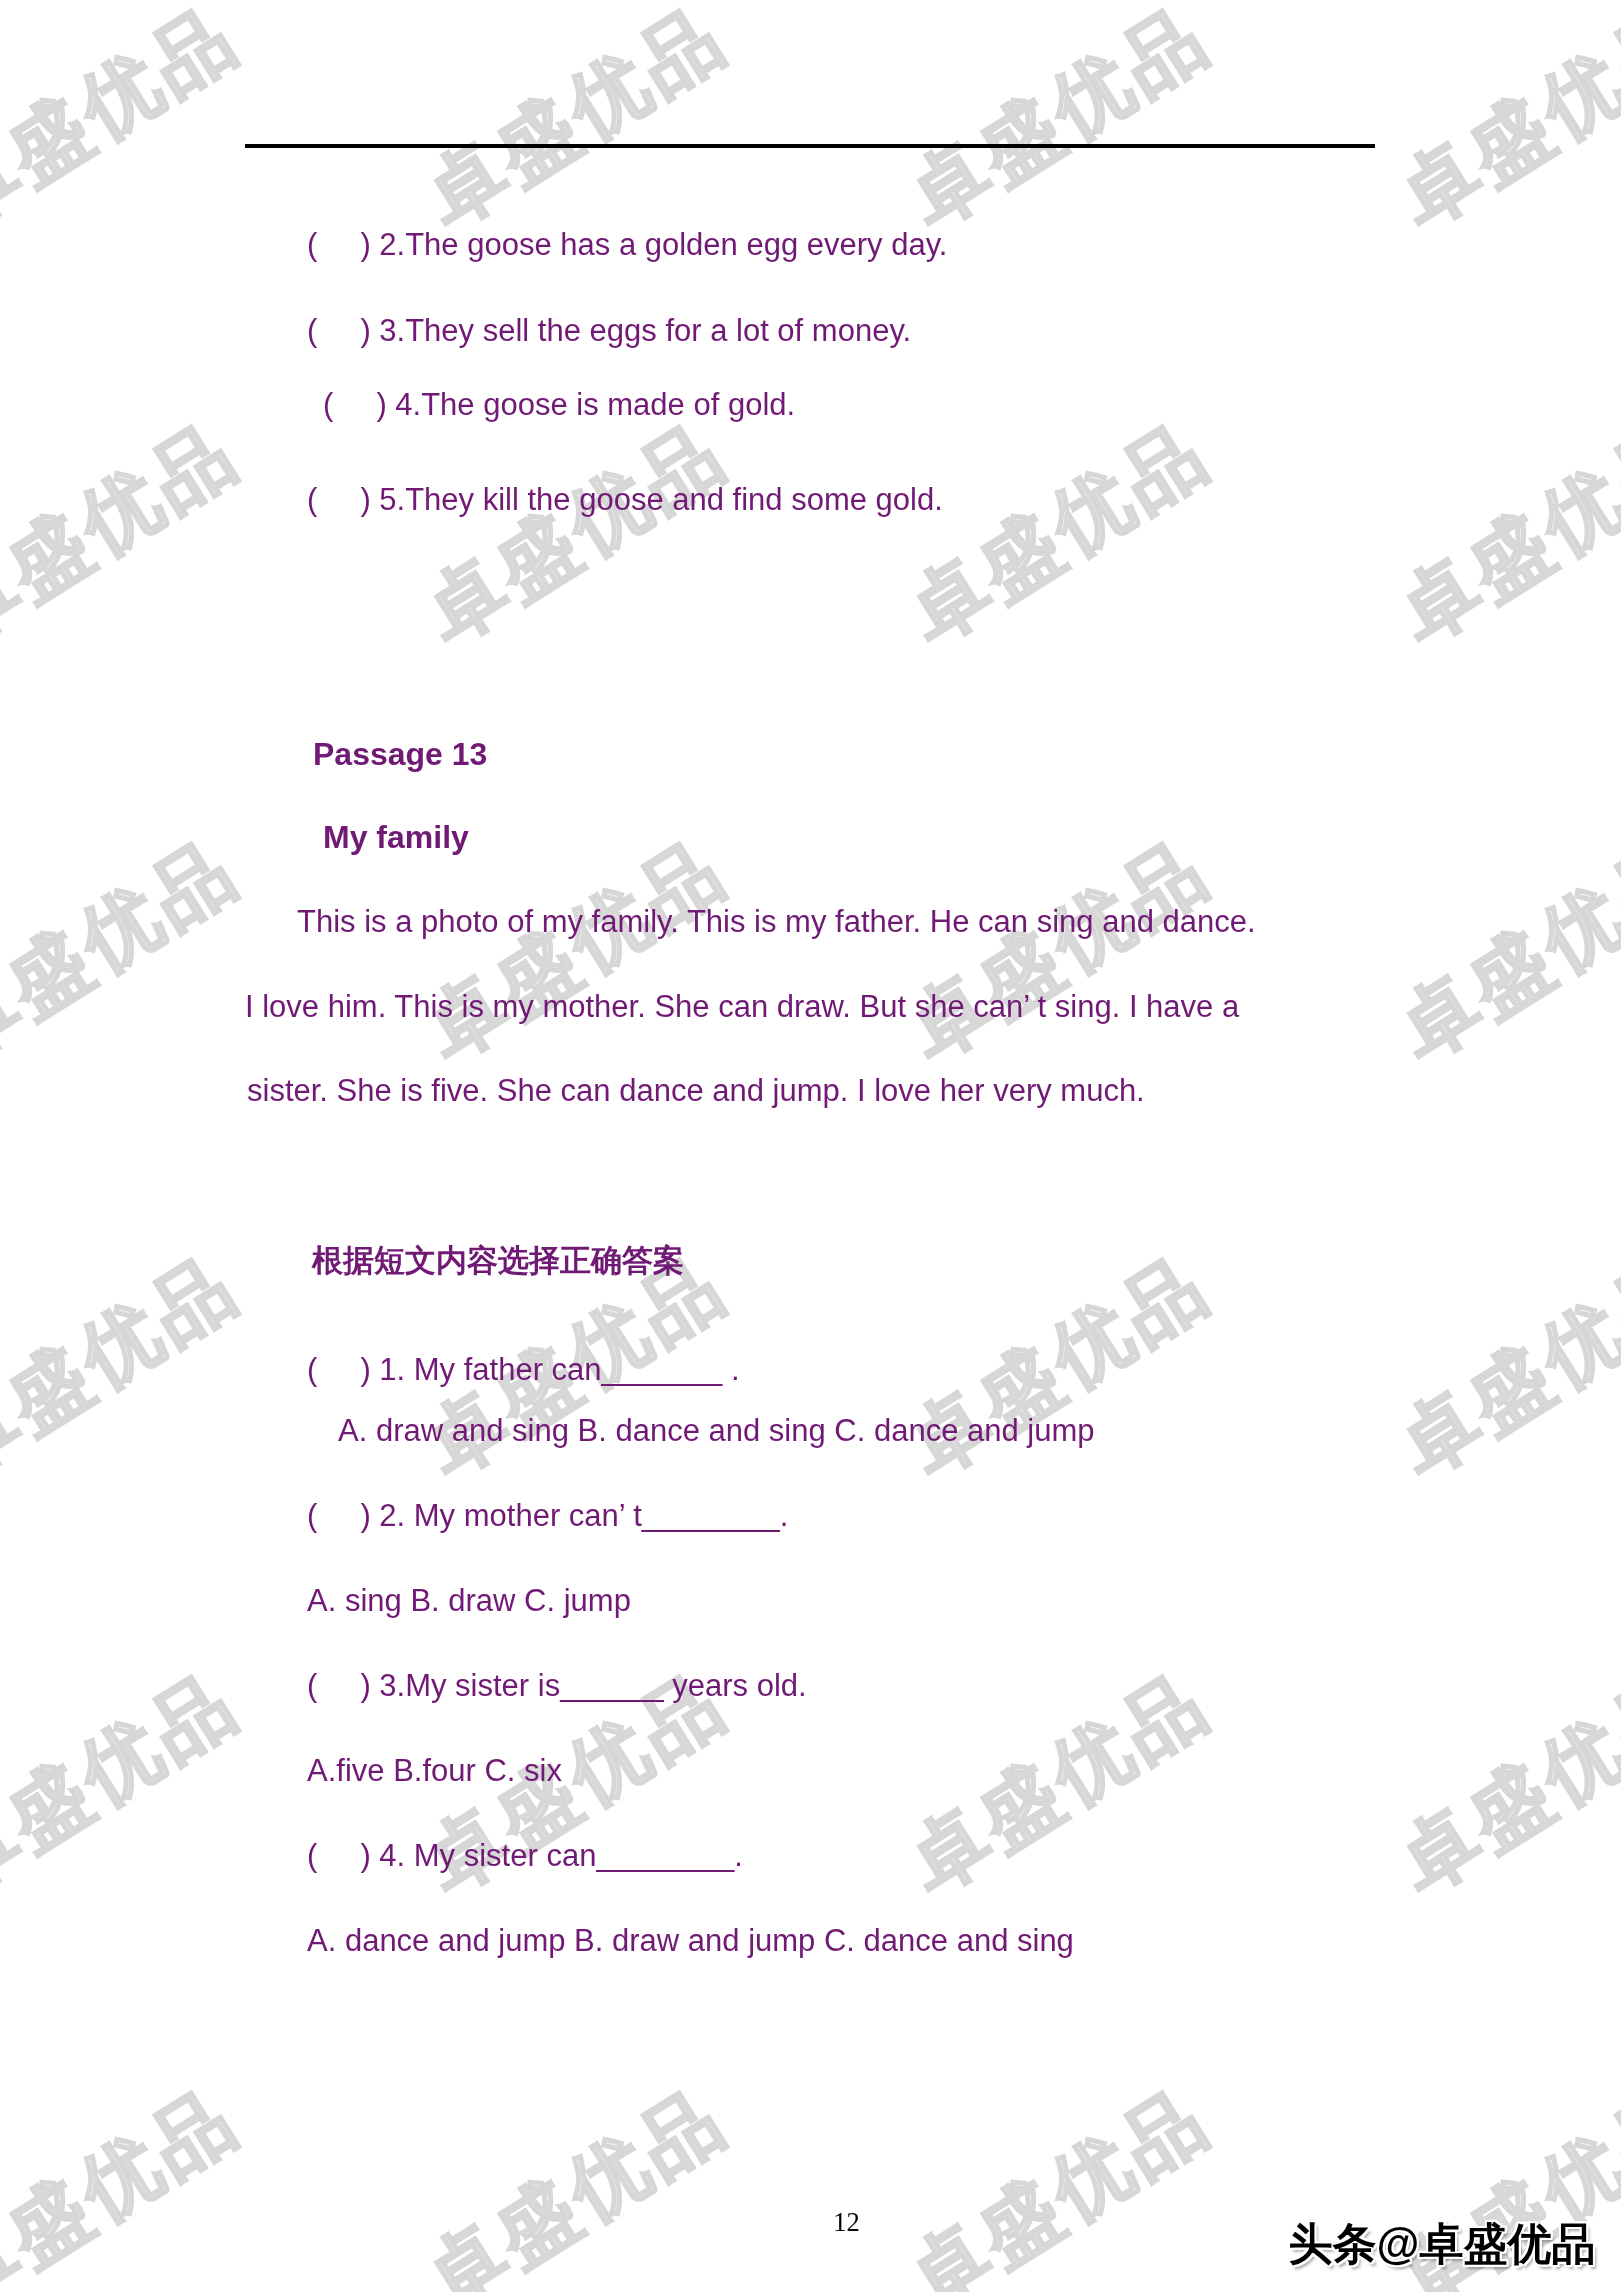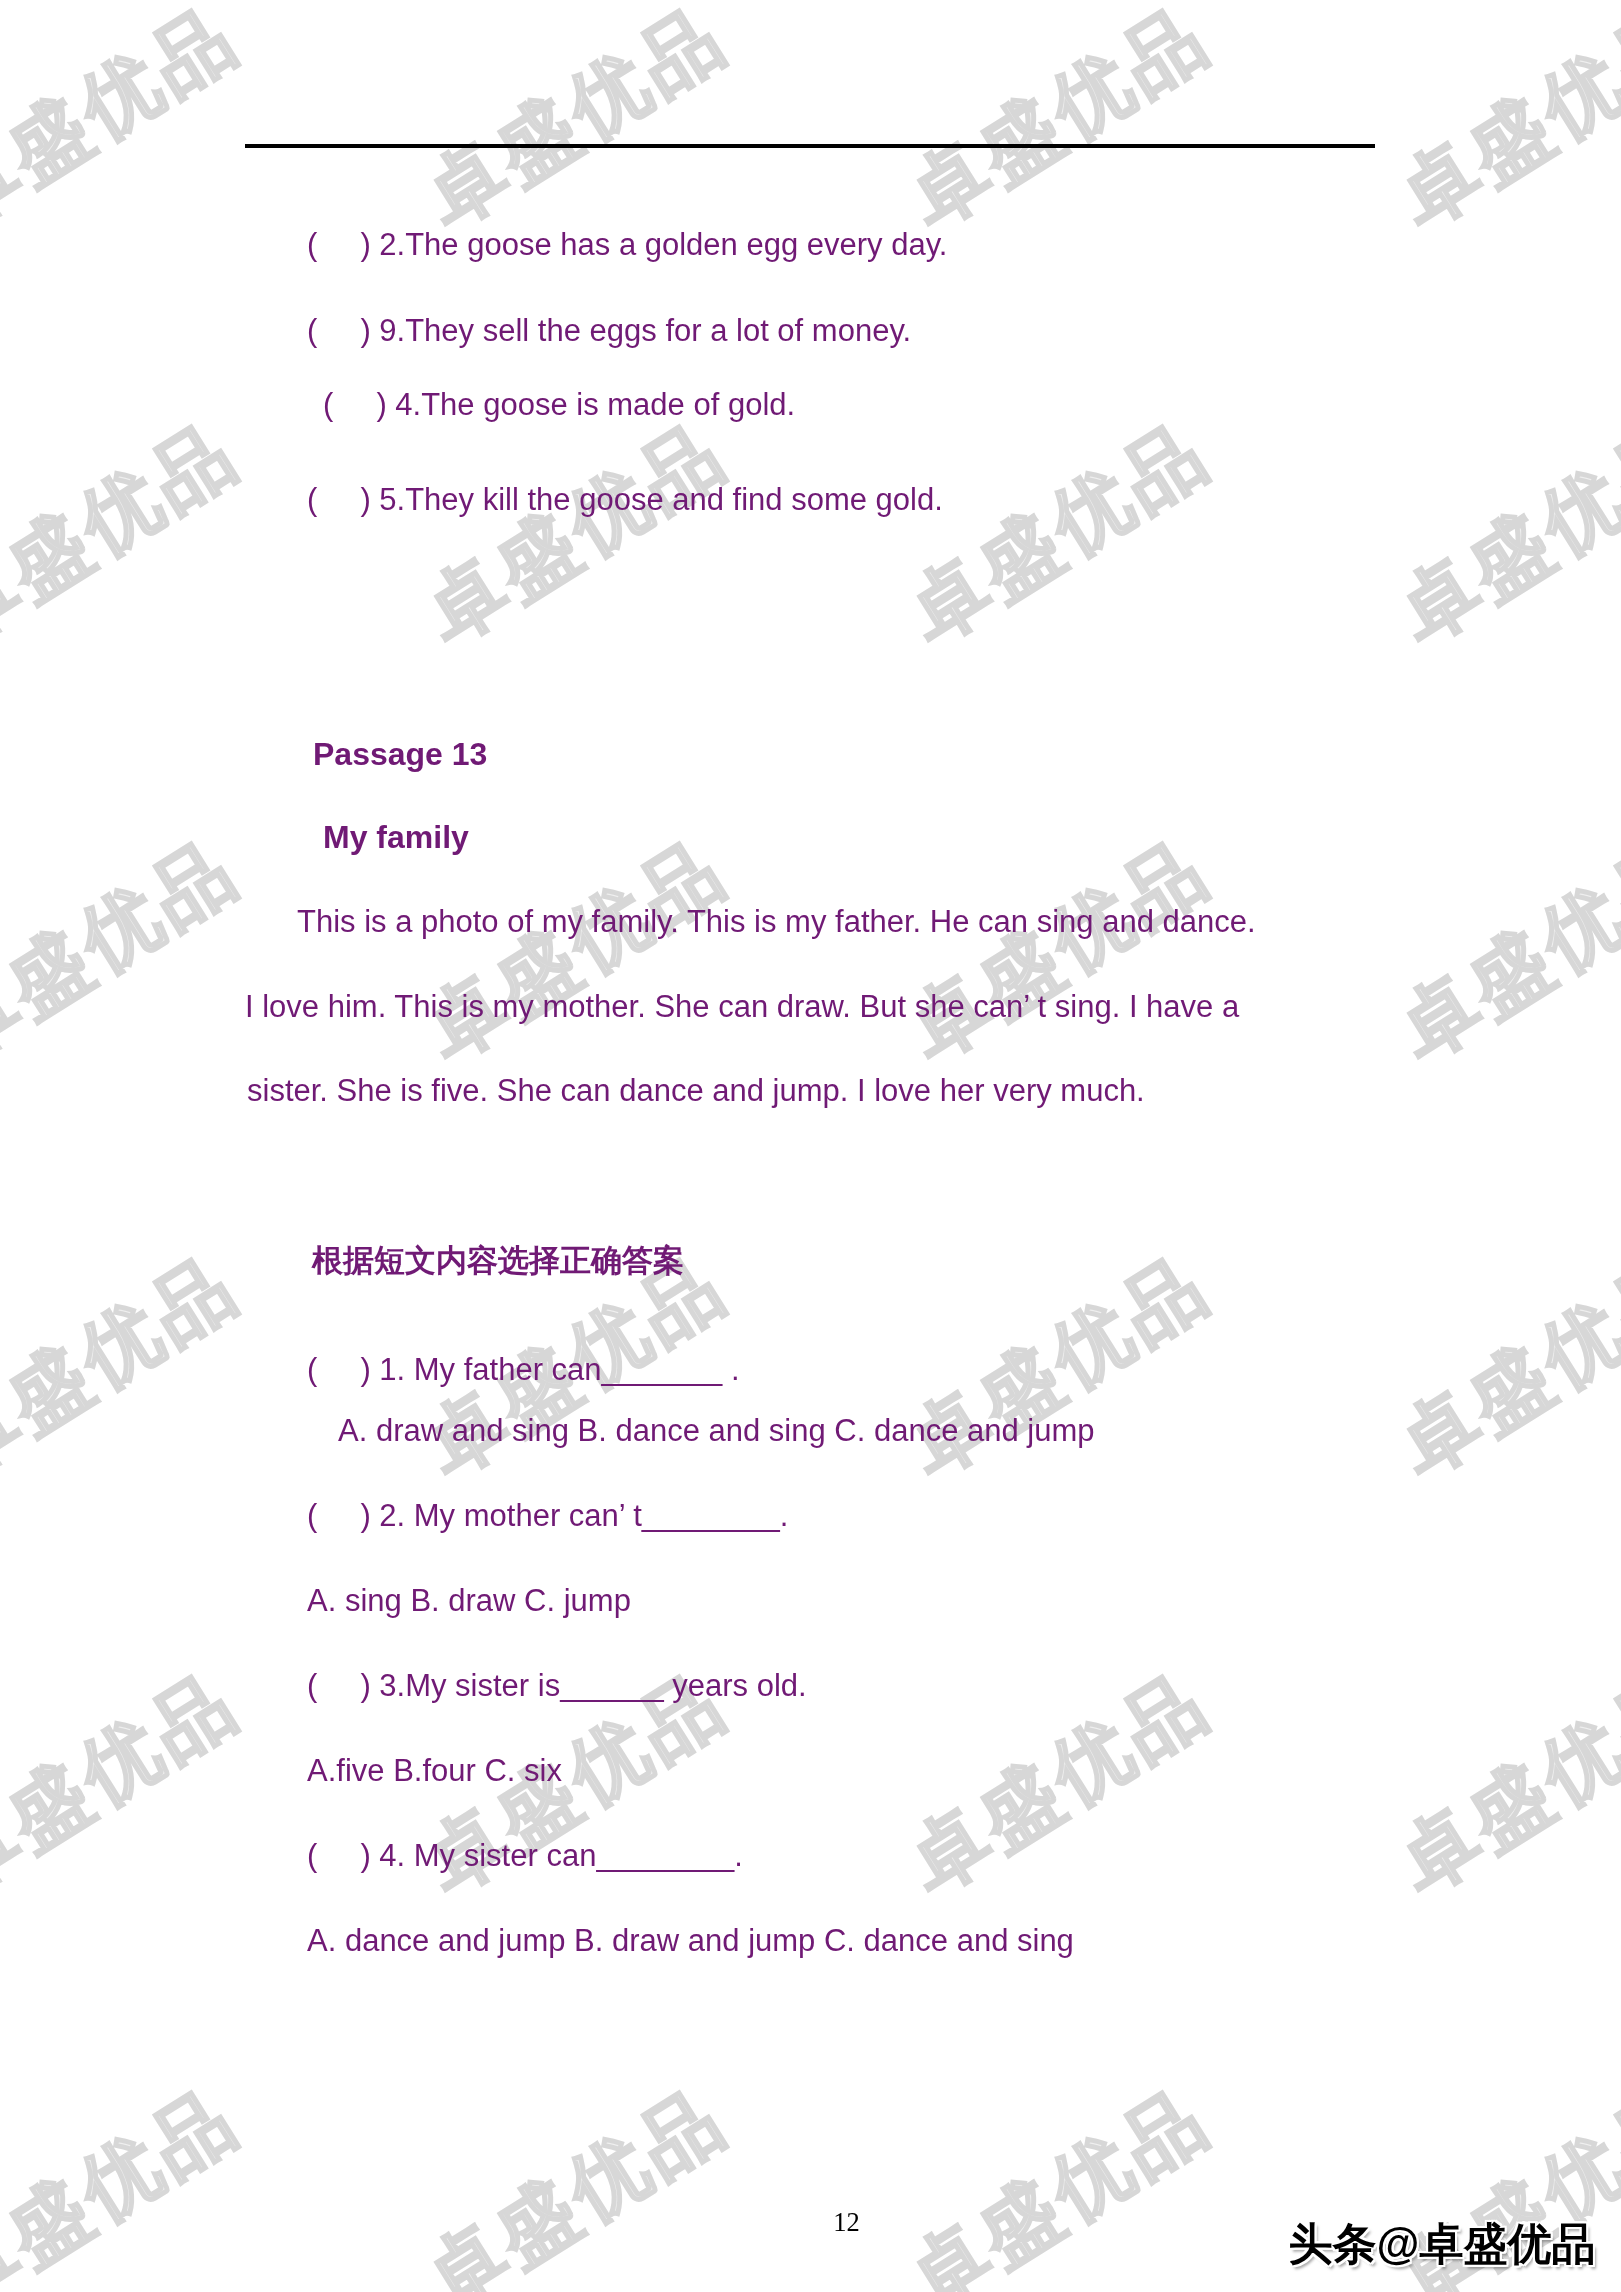--- a/index.html
+++ b/index.html
@@ -128,21 +128,21 @@
       <span class="wm" style="left: 576px; top: 2200px;">卓盛优品</span>
       <span class="wm" style="left: 1059px; top: 2200px;">卓盛优品</span>
       <span class="wm" style="left: 1549px; top: 2200px;">卓盛优品</span>
     </div>
 
   <div class="content">
 
     <div class="header-rule"></div>
 
     <div class="line tf-2">(     ) 2.The goose has a golden egg every day.</div>
-    <div class="line tf-3">(     ) 9.They sell the eggs for a lot of money.</div>
+    <div class="line tf-3">(     ) 3.They sell the eggs for a lot of money.</div>
     <div class="line tf-4">(     ) 4.The goose is made of gold.</div>
     <div class="line tf-5">(     ) 5.They kill the goose and find some gold.</div>
 
     <div class="line heading passage-heading">Passage 13</div>
     <div class="line heading passage-title">My family</div>
 
     <div class="line para-1">This is a photo of my family. This is my father. He can sing and dance.</div>
     <div class="line para-3">sister. She is five. She can dance and jump. I love her very much.</div>
     <div class="line para-2">I love him. This is my mother. She can draw. But she can’ t sing. I have a</div>
 

